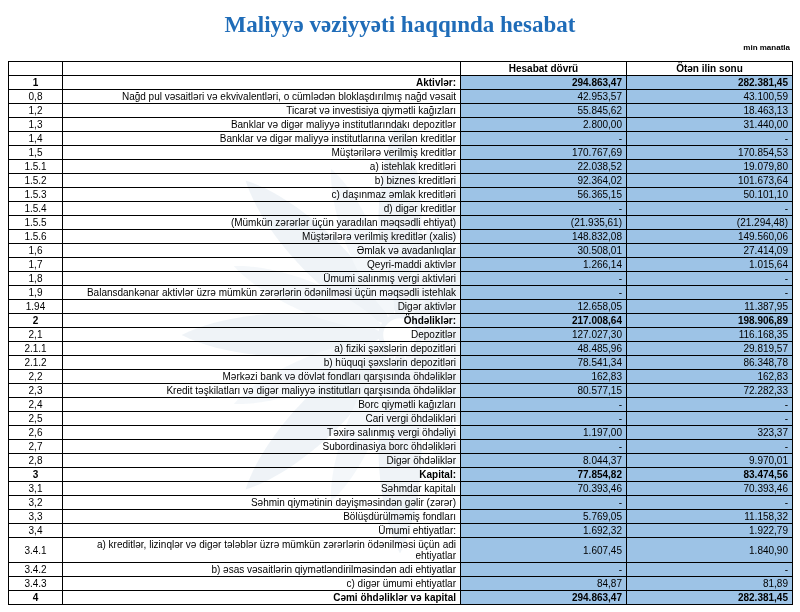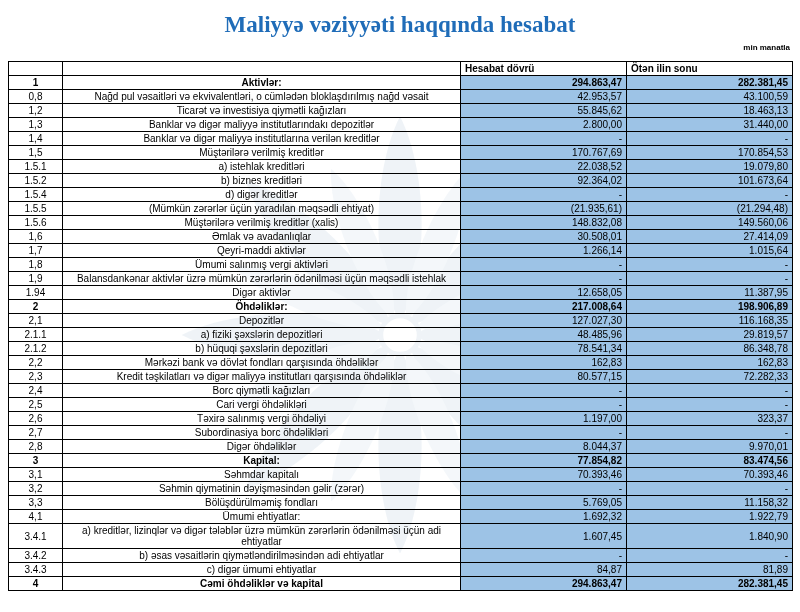--- a/index.html
+++ b/index.html
@@ -51,25 +51,25 @@
     font-size: 10px;
     line-height: 1.1;
     padding: 1px 4px;
     height: 14px;
     vertical-align: middle;
     color: #000;
   }
   .report thead th {
     background: #ffffff;
     font-weight: bold;
-    text-align: left;
+    text-align: center;
     height: 14px;
   }
   td.num { text-align: center; }
-  td.label { text-align: center; }
+  td.label { text-align: right; }
   td.val {
     text-align: right;
     background: #9dc3e6;
   }
   tr.bold td { font-weight: bold; }
 </style>
 </head>
 <body>
 
 <div class="page">
@@ -194,20 +194,26 @@
           <td class="val">22.038,52</td>
           <td class="val">19.079,80</td>
         </tr>
         <tr>
           <td class="num">1.5.2</td>
           <td class="label">b) biznes kreditləri</td>
           <td class="val">92.364,02</td>
           <td class="val">101.673,64</td>
         </tr>
         <tr>
+          <td class="num">1.5.3</td>
+          <td class="label">c) daşınmaz əmlak kreditləri</td>
+          <td class="val">56.365,15</td>
+          <td class="val">50.101,10</td>
+        </tr>
+        <tr>
           <td class="num">1.5.4</td>
           <td class="label">d) digər kreditlər</td>
           <td class="val">-</td>
           <td class="val">-</td>
         </tr>
         <tr>
           <td class="num">1.5.5</td>
           <td class="label">(Mümkün zərərlər üçün yaradılan məqsədli ehtiyat)</td>
           <td class="val">(21.935,61)</td>
           <td class="val">(21.294,48)</td>
@@ -332,21 +338,21 @@
           <td class="val">-</td>
           <td class="val">-</td>
         </tr>
         <tr>
           <td class="num">3,3</td>
           <td class="label">Bölüşdürülməmiş fondları</td>
           <td class="val">5.769,05</td>
           <td class="val">11.158,32</td>
         </tr>
         <tr>
-          <td class="num">4,1</td>
+          <td class="num">3,4</td>
           <td class="label">Ümumi ehtiyatlar:</td>
           <td class="val">1.692,32</td>
           <td class="val">1.922,79</td>
         </tr>
         <tr>
           <td class="num">3.4.1</td>
           <td class="label">a) kreditlər, lizinqlər və digər tələblər üzrə mümkün zərərlərin ödənilməsi üçün adi ehtiyatlar</td>
           <td class="val">1.607,45</td>
           <td class="val">1.840,90</td>
         </tr>

